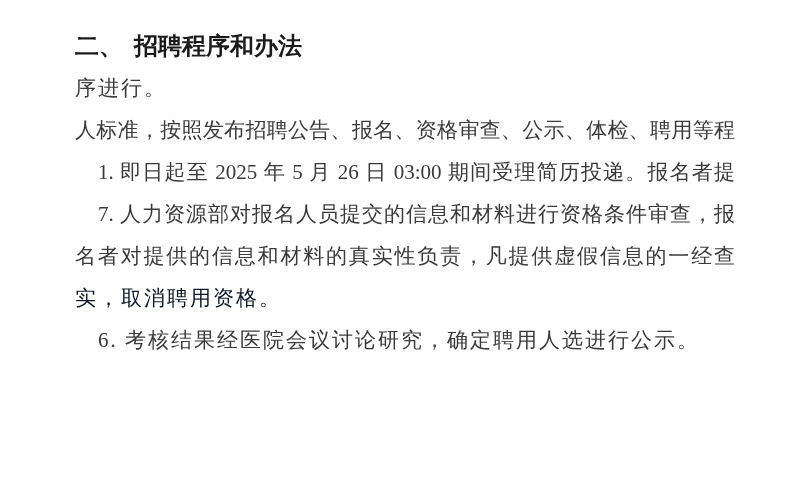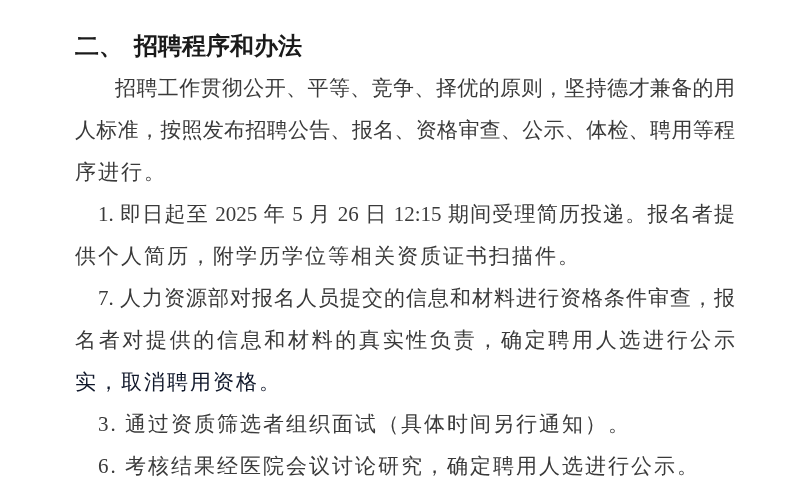--- a/index.html
+++ b/index.html
@@ -55,25 +55,22 @@
 </style>
 </head>
 <body style="background: rgb(255, 255, 255);">
 
 <div class="page">
   <div class="content">
     <div class="heading" style="color: rgb(26, 26, 26);">
       <span class="heading-number">二、</span><span class="heading-title">招聘程序和办法</span>
     </div>
     <div id="document-body">
-        <div class="line fill" style="padding-left: 40px; color: rgb(58, 58, 58);">招聘工作贯彻公开、平等、竞争、择优的原则，坚持德才兼备的用</div>
+        <div class="line nofill" style="color: rgb(58, 58, 58);">序进行。</div>
         <div class="line fill" style="color: rgb(58, 58, 58);">人标准，按照发布招聘公告、报名、资格审查、公示、体检、聘用等程</div>
-        <div class="line nofill" style="color: rgb(58, 58, 58);">序进行。</div>
-        <div class="line fill" style="padding-left: 23px; color: rgb(58, 58, 58);">1. 即日起至 2025 年 5 月 26 日 12:15 期间受理简历投递。报名者提</div>
-        <div class="line nofill" style="color: rgb(58, 58, 58);">供个人简历，附学历学位等相关资质证书扫描件。</div>
+        <div class="line fill" style="padding-left: 23px; color: rgb(58, 58, 58);">1. 即日起至 2025 年 5 月 26 日 03:00 期间受理简历投递。报名者提</div>
         <div class="line fill" style="padding-left: 23px; color: rgb(58, 58, 58);">7. 人力资源部对报名人员提交的信息和材料进行资格条件审查，报</div>
-        <div class="line fill" style="color: rgb(58, 58, 58);">名者对提供的信息和材料的真实性负责，确定聘用人选进行公示</div>
+        <div class="line fill" style="color: rgb(58, 58, 58);">名者对提供的信息和材料的真实性负责，凡提供虚假信息的一经查</div>
         <div class="line nofill" style="color: #0f172a;">实，取消聘用资格。</div>
-        <div class="line nofill" style="padding-left: 23px; color: rgb(58, 58, 58);">3. 通过资质筛选者组织面试（具体时间另行通知）。</div>
         <div class="line nofill" style="padding-left: 23px; color: rgb(58, 58, 58);">6. 考核结果经医院会议讨论研究，确定聘用人选进行公示。</div>
       </div>
   </div>
 </div>
 
 </body></html>

